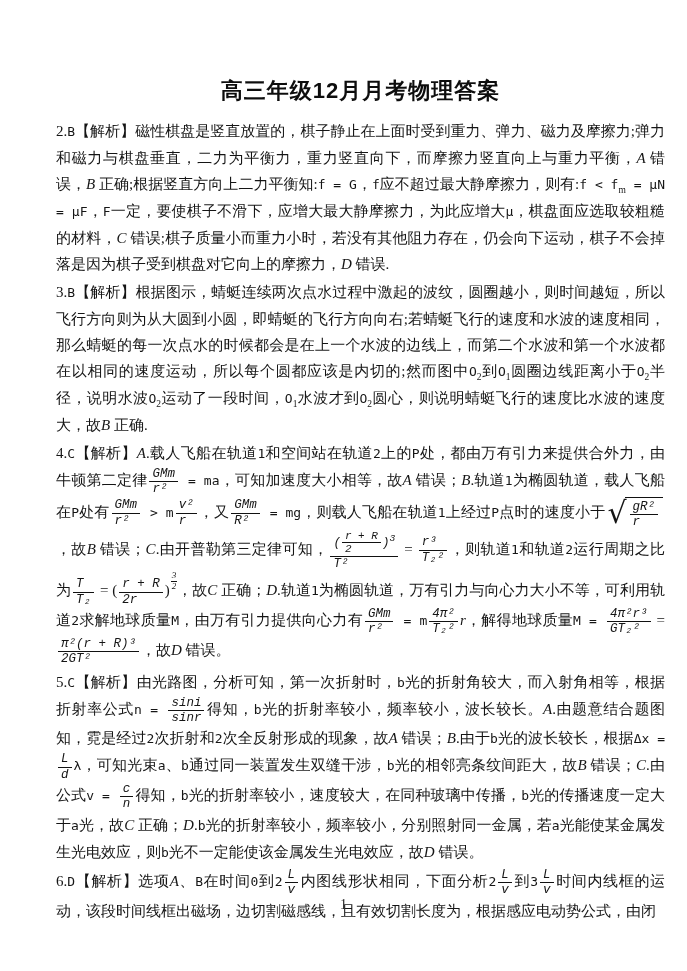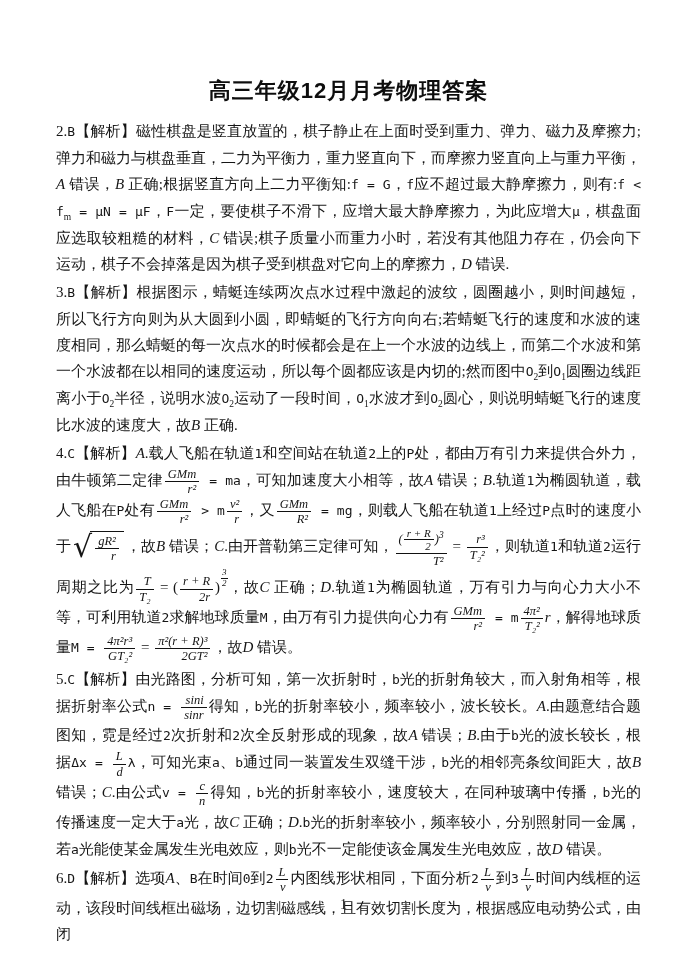--- a/index.html
+++ b/index.html
@@ -7,21 +7,21 @@
     width: 687px; height: 971px;
     background: #ffffff;
     overflow: hidden;
     position: relative;
     font-family: "Liberation Serif", serif;
     color: #151515;
   }
   .page {
     width: 687px; height: 971px;
     box-sizing: border-box;
-    padding: 76px 46px 0 56px;
+    padding: 76px 22px 0 56px;
     position: relative;
     border-radius: 9px;
   }
   .title {
     margin: 0 0 12px 0;
     text-align: center;
     font-size: 22px;
     font-weight: 700;
     font-family: "Liberation Sans", sans-serif;
     letter-spacing: 1px;
@@ -38,25 +38,25 @@
     font-size: 13px;
   }
   .seg-it {
     font-style: italic;
     font-family: "Liberation Serif", serif;
   }
   sub, sup { font-size: 9.5px; line-height: 0; }
   .frac {
     display: inline-block;
     vertical-align: middle;
-    text-align: right;
+    text-align: left;
     font-size: 12.5px;
     line-height: 1.15;
     font-style: italic;
-    font-family: Liberation Serif, serif;
+    font-family: Liberation Mono, monospace;
     margin: 0 2px;
   }
   .frac .num { display: block; border-bottom: 1px solid #111; padding: 0 3px; }
   .frac .den { display: block; padding: 0 3px; }
   .frac .frac { vertical-align: middle; font-size: 11px; margin: 0 1px; }
   .sqrt {
     display: inline-flex;
     align-items: center;
     vertical-align: middle;
     margin: 0 2px;

